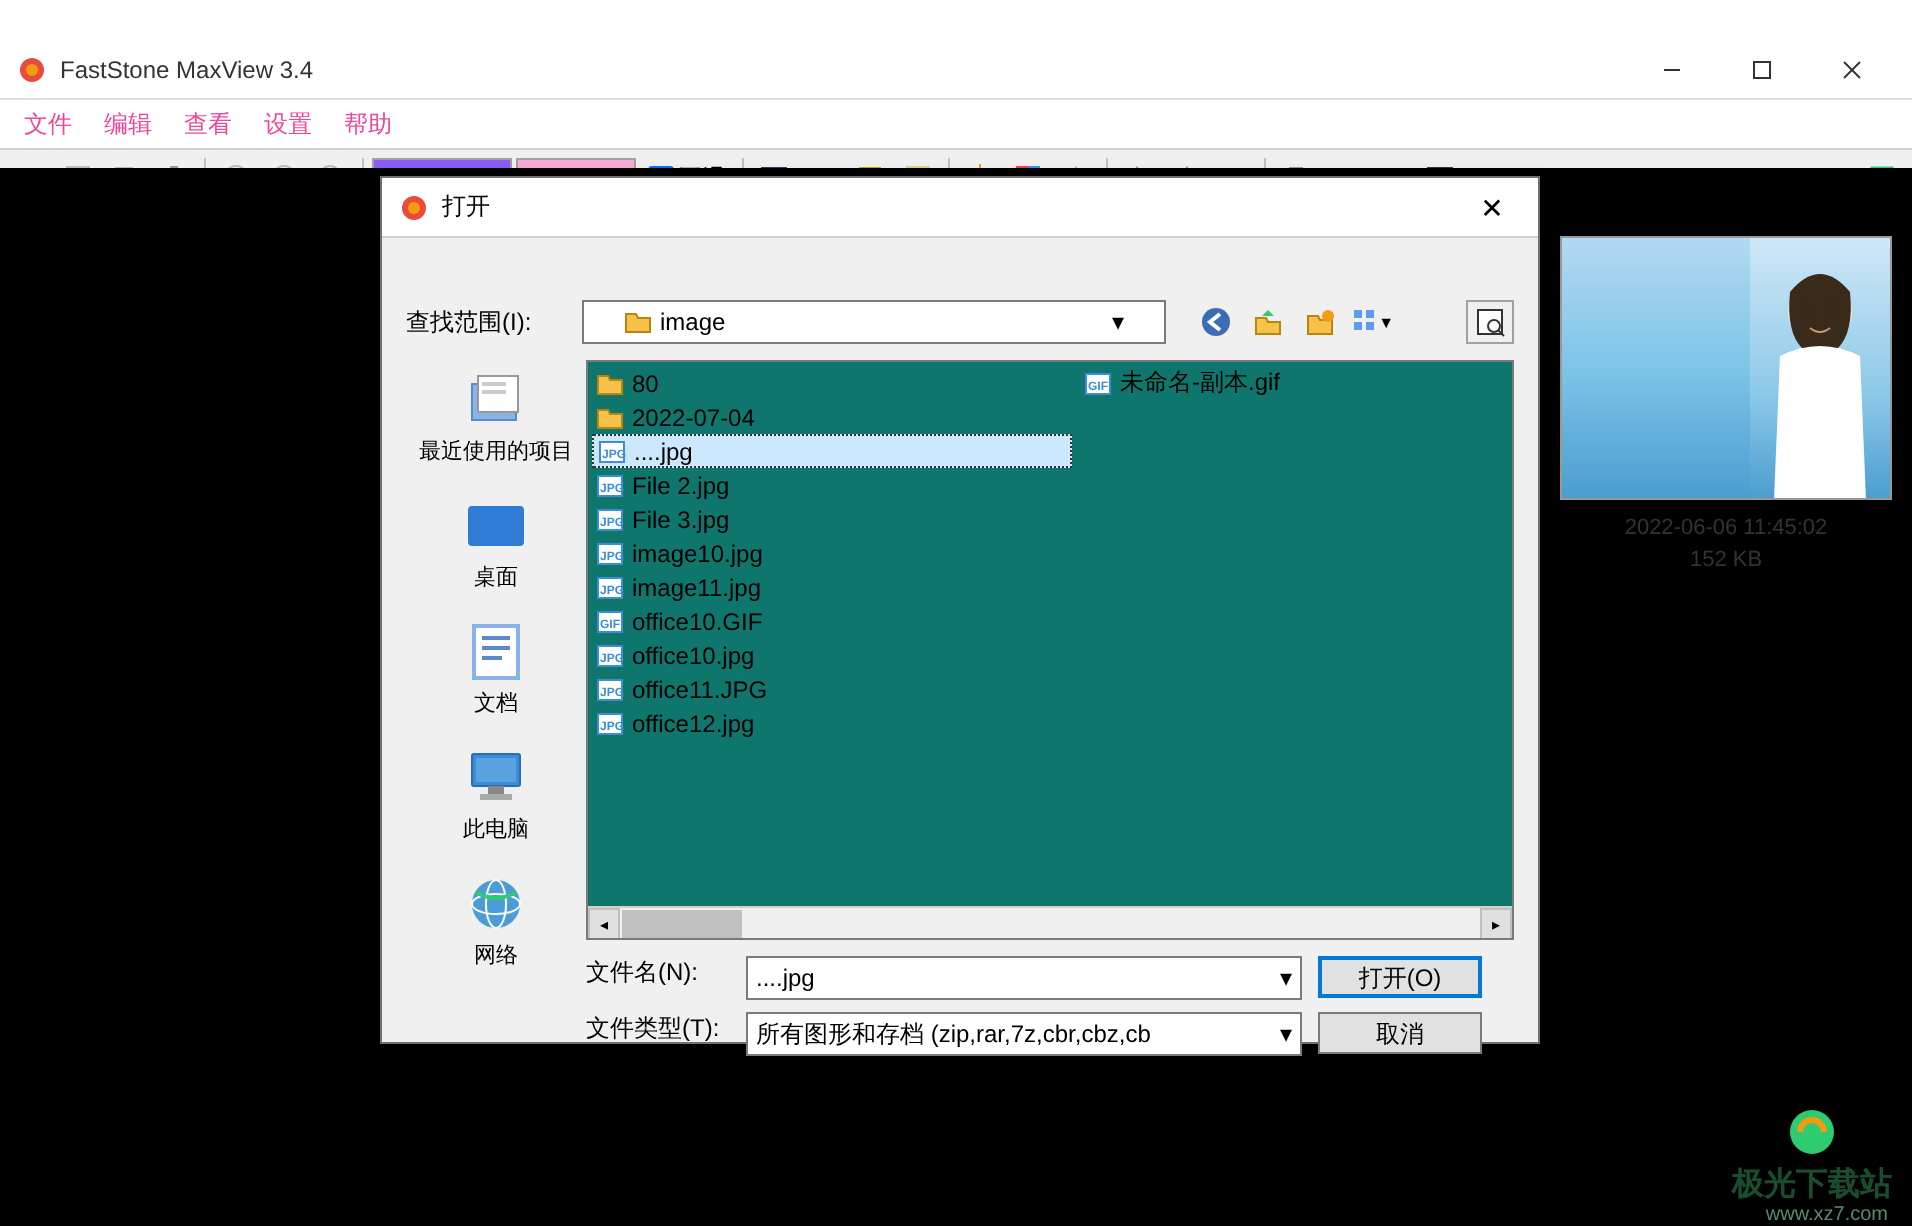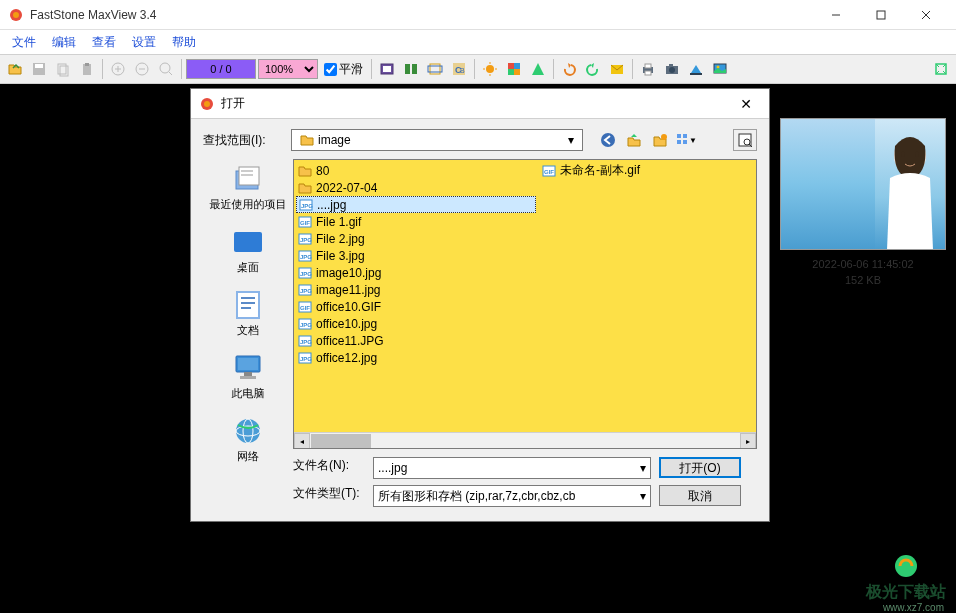--- a/index.html
+++ b/index.html
@@ -1,57 +1,57 @@
 <!DOCTYPE html>
 <html><head>
 <meta charset="utf-8">
 <style>
 * { box-sizing: border-box; margin: 0; padding: 0; font-family: "Microsoft YaHei", "Segoe UI", sans-serif; }
 body { width: 956px; height: 613px; background: #fff; overflow: hidden; position: relative; }
 
-.titlebar { height: 30px; display: flex; align-items: center; padding: 0 8px; border-bottom: 1px solid #e0e0e0; }
+.titlebar { height: 30px; display: flex; align-items: center; padding: 0 8px; border-bottom: 1px solid #e0e0e0; margin-top: 20px; }
 .titlebar .app-icon { width: 16px; height: 16px; margin-right: 6px; }
 .titlebar .title { font-size: 12px; color: #333; flex: 1; }
 .titlebar .win-controls { display: flex; gap: 0; }
 .titlebar .win-btn { width: 45px; height: 28px; display: flex; align-items: center; justify-content: center; color: #666; font-size: 10px; }
 
 .menubar { height: 24px; display: flex; align-items: center; padding: 0 4px; }
-.menubar .menu-item { padding: 2px 8px; font-size: 12px; color: #1d4ed8; }
+.menubar .menu-item { padding: 2px 8px; font-size: 12px; color: #ec4899; }
 
 .toolbar { height: 30px; background: #f0f0f0; border-top: 1px solid #d0d0d0; border-bottom: 1px solid #d0d0d0; display: flex; align-items: center; padding: 0 4px; gap: 2px; }
 .toolbar .tb-btn { width: 22px; height: 22px; display: flex; align-items: center; justify-content: center; border: 1px solid transparent; }
 .toolbar .sep { width: 1px; height: 20px; background: #c0c0c0; margin: 0 2px; }
 .toolbar .page-counter { width: 70px; height: 20px; border: 1px solid #a0a0a0; background: #8b5cf6; text-align: center; font-size: 11px; line-height: 18px; }
 .toolbar .zoom-sel { width: 60px; height: 20px; border: 1px solid #a0a0a0; background: #f9a8d4; font-size: 11px; padding: 0 2px; }
 .toolbar .smooth-chk { display: flex; align-items: center; font-size: 12px; gap: 2px; margin: 0 4px; }
 
 .canvas-area { position: absolute; top: 84px; left: 0; right: 0; bottom: 0; background: #000; }
 
 .dialog { position: absolute; left: 190px; top: 88px; width: 580px; height: 434px; background: #f0f0f0; border: 1px solid #707070; box-shadow: 2px 2px 8px rgba(0,0,0,0.3); }
 .dialog-title { height: 30px; display: flex; align-items: center; padding: 0 8px; background: #fff; border-bottom: 1px solid #d0d0d0; }
 .dialog-title .dt-icon { width: 16px; height: 16px; margin-right: 6px; }
 .dialog-title .dt-text { font-size: 12px; flex: 1; }
 .dialog-title .dt-close { width: 30px; height: 24px; display: flex; align-items: center; justify-content: center; font-size: 14px; }
 
-.dialog-body { padding: 10px 12px; }
+.dialog-body { padding: 10px 12px; margin-top: 21px; }
 .lookin-row { display: flex; align-items: center; gap: 6px; margin-bottom: 8px; }
 .lookin-row .label { font-size: 12px; width: 82px; }
-.lookin-select { flex: 1; height: 22px; border: 1px solid #7a7a7a; background: #fff; display: flex; align-items: center; padding: 0 8px; font-family: monospace; font-size: 12px; }
+.lookin-select { flex: 1; height: 22px; border: 1px solid #7a7a7a; background: #fff; display: flex; align-items: center; padding: 0 20px; font-family: monospace; font-size: 12px; }
 .lookin-select .folder-ico { margin-right: 4px; }
 .lookin-select .dd-arrow { margin-left: auto; }
 .nav-icons { display: flex; gap: 4px; margin-left: 8px; }
 .nav-icons .nav-btn { width: 22px; height: 22px; display: flex; align-items: center; justify-content: center; }
 .preview-btn { width: 24px; height: 22px; margin-left: 30px; display: flex; align-items: center; justify-content: center; border: 1px solid #a0a0a0; }
 
 .dialog-main { display: flex; height: 290px; }
 .places-bar { width: 90px; display: flex; flex-direction: column; align-items: center; padding-top: 4px; gap: 14px; }
 .place { display: flex; flex-direction: column; align-items: center; gap: 2px; font-size: 11px; cursor: default; }
 .place .place-icon { width: 32px; height: 32px; display: flex; align-items: center; justify-content: center; }
 
-.file-area { flex: 1; background: #fde047; border: 1px solid #7a7a7a; position: relative; overflow: hidden; }
+.file-area { flex: 1; background: #0f766e; border: 1px solid #7a7a7a; position: relative; overflow: hidden; }
 .file-list { display: flex; flex-direction: column; padding: 2px; font-size: 12px; }
 .file-item { display: flex; align-items: center; gap: 4px; padding: 1px 2px; height: 17px; }
 .file-item.selected { border: 1px dotted #333; background: #cce8ff; }
 .file-item .fi-icon { width: 14px; height: 14px; flex-shrink: 0; }
 .file-col2 { position: absolute; left: 246px; top: 2px; display: flex; flex-direction: column; font-size: 12px; }
 .file-scrollbar { position: absolute; bottom: 0; left: 0; right: 0; height: 16px; background: #f0f0f0; border-top: 1px solid #d0d0d0; display: flex; }
 .scroll-arrow { width: 16px; height: 16px; background: #e0e0e0; border: 1px solid #c0c0c0; display:flex; align-items:center; justify-content:center; font-size:8px; }
 .scroll-thumb { width: 60px; height: 14px; background: #c0c0c0; margin: 1px 0 0 1px; }
 
 .dialog-bottom { padding: 8px 0 0 90px; }
@@ -406,29 +406,20 @@
                   <rect x="1" y="2" width="12" height="10" fill="#fff" stroke="#3a8dd6"></rect>
                   <text x="2" y="10" font-size="6" fill="#3a8dd6" font-weight="bold">JPG</text>
                 </svg>
               </span>
               <span>....jpg</span>
             </div>
             <div class="file-item">
               <span class="fi-icon">
                 <svg width="14" height="14">
                   <rect x="1" y="2" width="12" height="10" fill="#fff" stroke="#3a8dd6"></rect>
-                  <text x="2" y="10" font-size="6" fill="#3a8dd6" font-weight="bold">GIF</text>
-                </svg>
-              </span>
-              <span>File 1.gif</span>
-            </div>
-            <div class="file-item">
-              <span class="fi-icon">
-                <svg width="14" height="14">
-                  <rect x="1" y="2" width="12" height="10" fill="#fff" stroke="#3a8dd6"></rect>
                   <text x="2" y="10" font-size="6" fill="#3a8dd6" font-weight="bold">JPG</text>
                 </svg>
               </span>
               <span>File 2.jpg</span>
             </div>
             <div class="file-item">
               <span class="fi-icon">
                 <svg width="14" height="14">
                   <rect x="1" y="2" width="12" height="10" fill="#fff" stroke="#3a8dd6"></rect>
                   <text x="2" y="10" font-size="6" fill="#3a8dd6" font-weight="bold">JPG</text>

